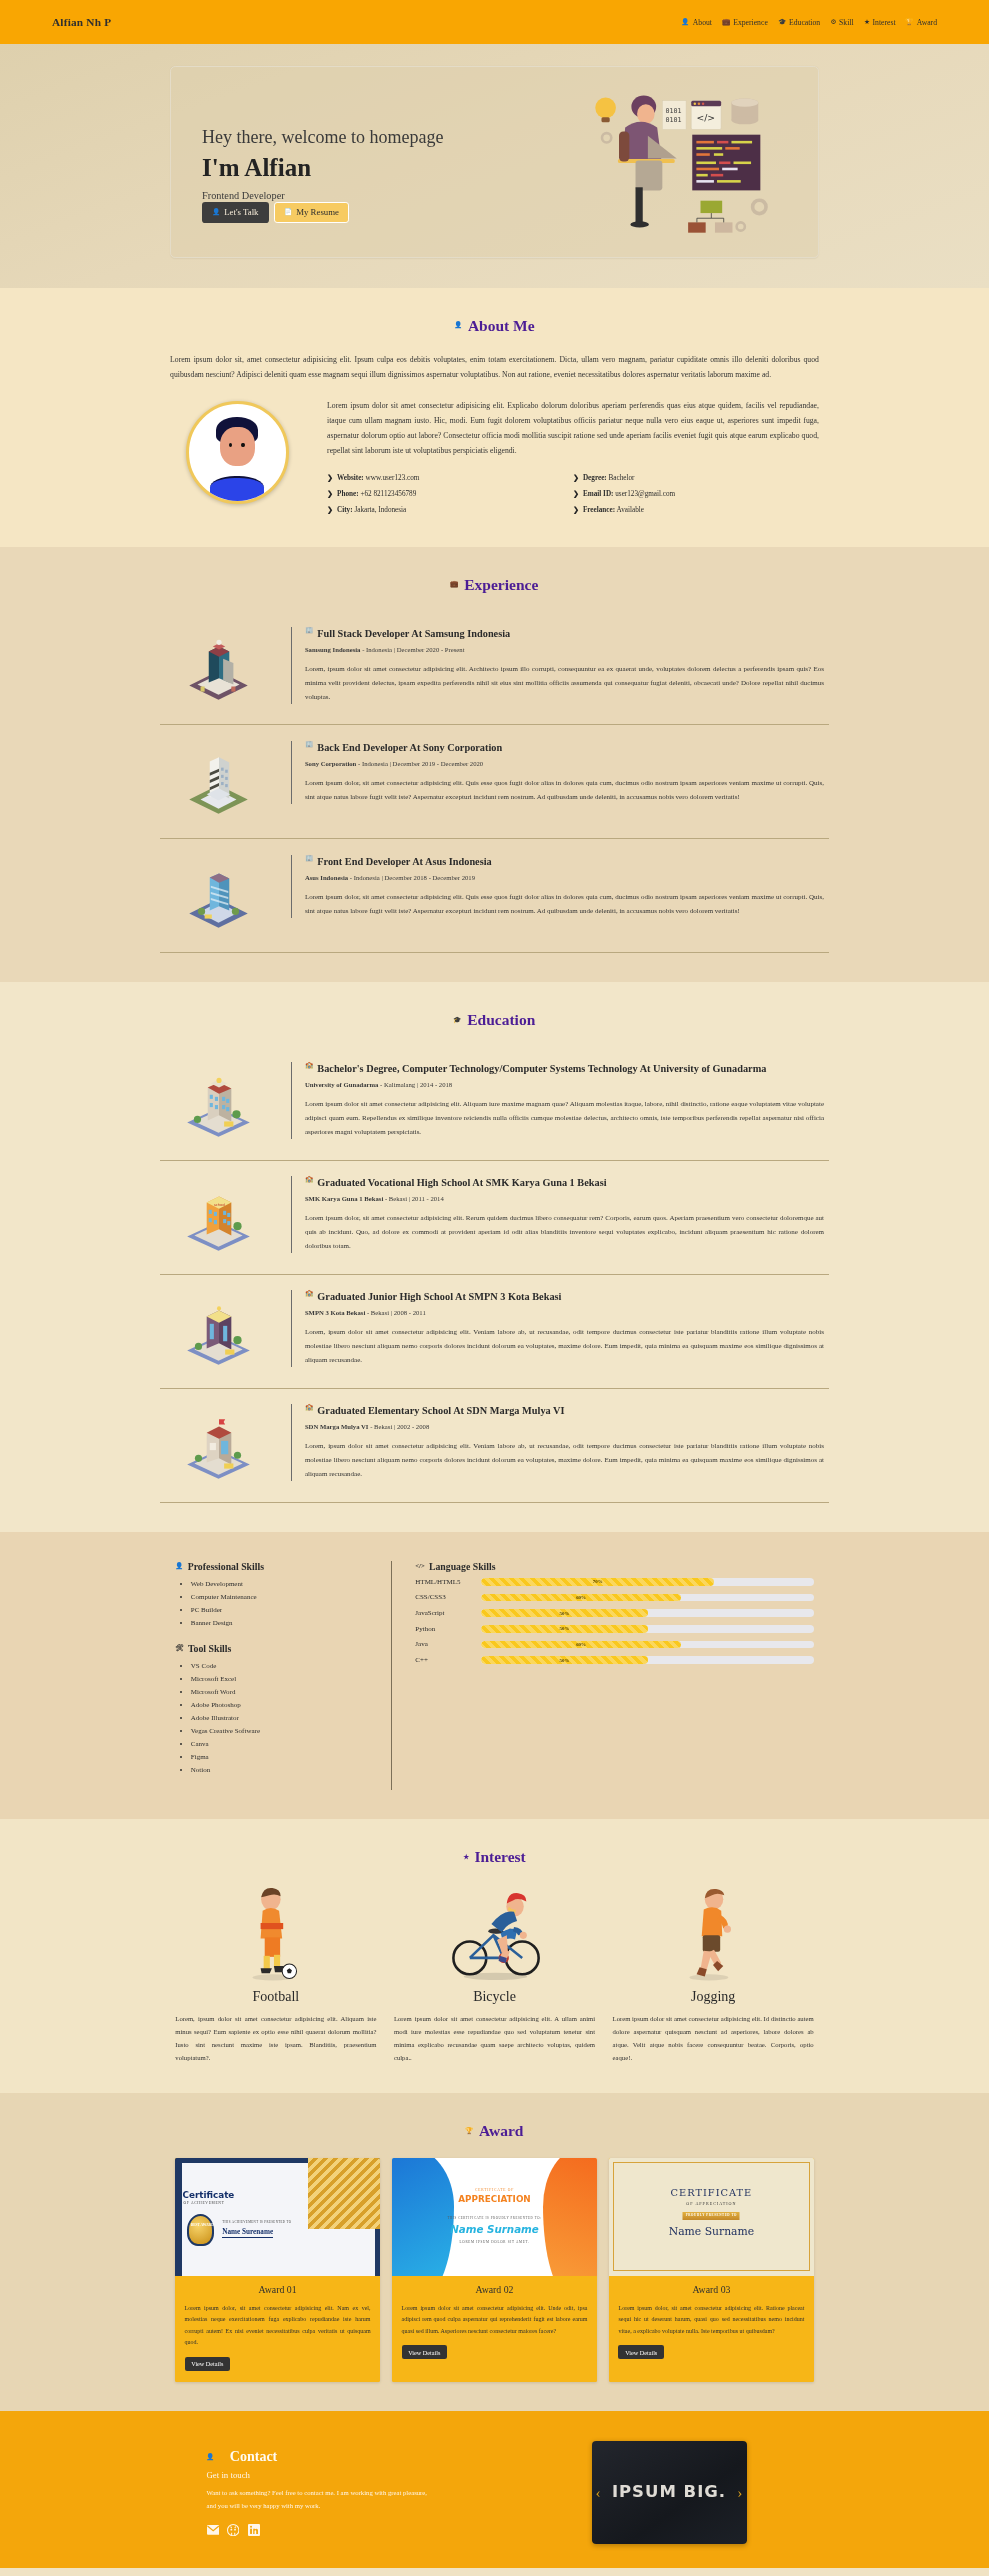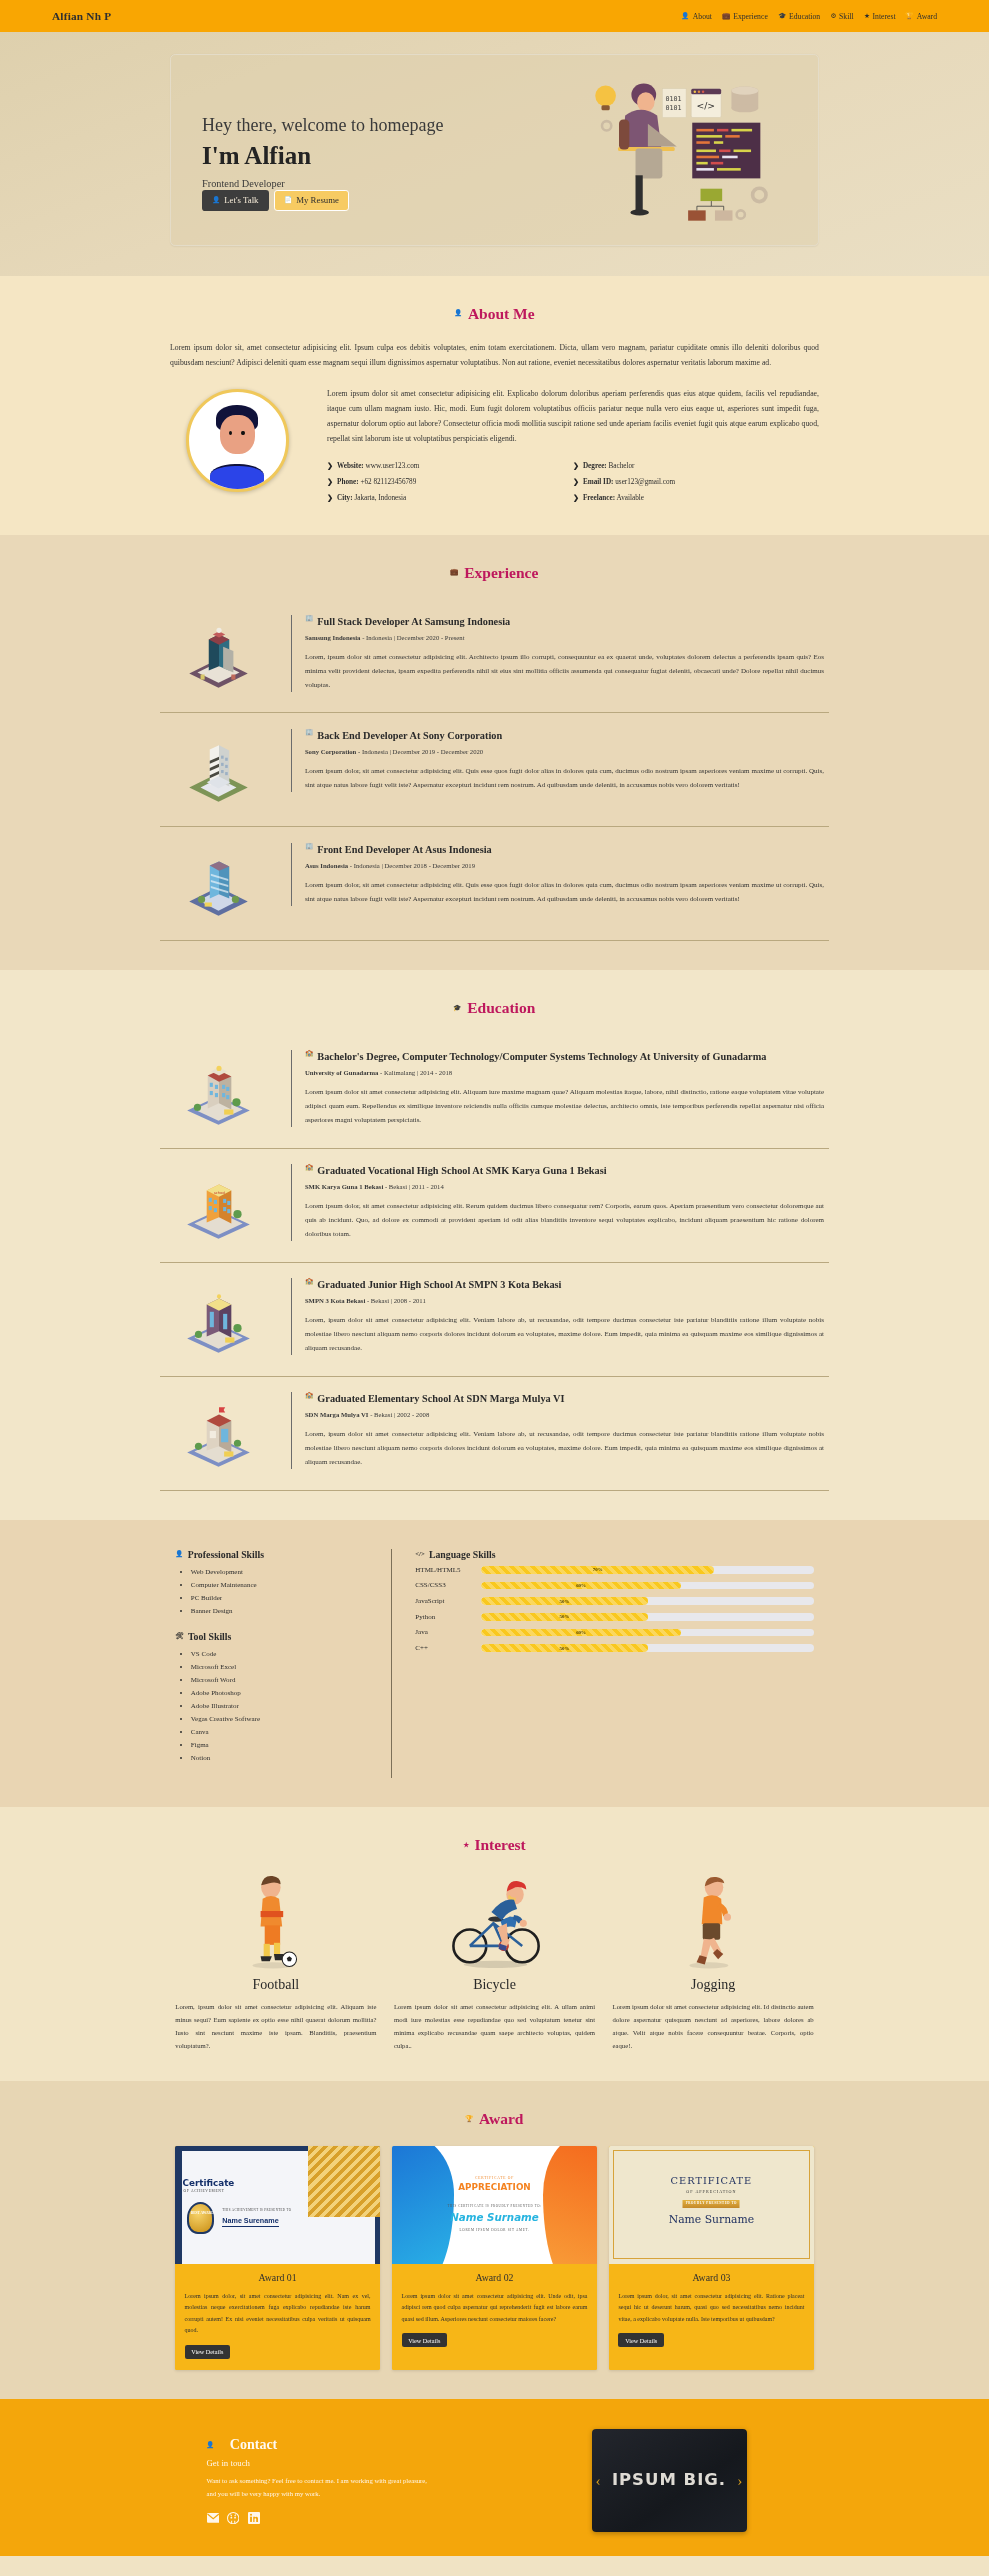--- a/index.html
+++ b/index.html
@@ -6,21 +6,21 @@
   body {
     width: 989px;
     font-family: "Liberation Serif", "DejaVu Serif", serif;
     background: #f0e3c4;
     color: #2b2b2b;
   }
   .wrap { width: 989px; margin: 0 auto; }
 
   
   .navbar {
-    height: 32px; background: #f9a602; display: flex;
+    height: 44px; background: #f9a602; display: flex;
     align-items: center; padding: 0 52px;
   }
   .brand { font-size: 11.3px; font-weight: bold; color: #2f2f2f; letter-spacing:0.2px; }
   .nav-links { margin-left: auto; display: flex; gap: 10.3px; align-items: center; }
   .nav-link {
     display: flex; align-items: center; gap: 2.6px;
     font-size: 7.7px; color: #2f2f2f; text-decoration: none; cursor: pointer;
   }
   .ic { display:inline-block; line-height:1; font-size: 6.7px; }
 
@@ -53,21 +53,21 @@
   .sec-about   { background: #f5e6c4; }
   .sec-exp     { background: #e9d8b8; }
   .sec-edu     { background: #f2e6c9; }
   .sec-skill   { background: #e9d5b3; }
   .sec-interest{ background: #f2e5c6; }
   .sec-award   { background: #e7d6b4; }
   .container { width: 690px; margin: 0 auto; padding: 0 10.3px; }
   .sec-title {
     text-align: center; font-size: 15.5px; font-weight: bold;
     margin-bottom: 17.5px; display: flex; align-items:center;
-    justify-content: center; gap: 5.2px; color: #be185d;
+    justify-content: center; gap: 5.2px; color: #4c1d95;
   }
   .para { font-size: 7.7px; line-height: 1.95; text-align: justify; color: #333; }
 
   
   .about-top { padding: 0 10.3px 15.5px; }
   .about-body { display: flex; gap: 23px; align-items: flex-start; padding: 0 10.3px; }
   .avatar-wrap { flex: 0 0 134px; display:flex; justify-content:center; padding-top: 3.1px; }
   .avatar {
     width: 103px; height: 103px; border-radius: 50%;
     background: #fff; border: 3.1px solid #f0c85a;
@@ -752,21 +752,21 @@
 
         <div class="award-card">
           <div class="cert cert1">
             <div class="inner"></div>
             <div class="gold"></div>
             <div class="cert-txt" style="top:32px;left:7.2px;right:auto;text-align:left;font-size:8.8px;font-weight:bold;color:#15306a;font-family:'DejaVu Sans',sans-serif;">Certificate</div>
             <div class="cert-txt" style="top:43px;left:8.2px;right:auto;text-align:left;font-size:3.6px;letter-spacing:0.7px;color:#3a3a3a;">OF ACHIEVEMENT</div>
             <div style="position:absolute;left:11.3px;top:56px;width:27px;height:32px;border-radius:50% 50% 40% 40%;background:radial-gradient(circle at 40% 35%,#f7d36a,#c98e14);border:2.1px solid #1f3864;"></div>
             <div class="cert-txt" style="top:65px;left:15.5px;right:auto;text-align:left;font-size:3.6px;font-weight:bold;color:#fff;">BEST AWARD</div>
             <div class="cert-txt" style="top:62px;left:47px;right:auto;text-align:left;font-size:3.1px;letter-spacing:0.4px;color:#444;">THIS ACHIEVEMENT IS PRESENTED TO</div>
-            <div class="cert-txt" style="top:70px;left:47px;right:auto;text-align:left;font-size:7.2px;font-weight:bold;color:#15306a;border-bottom:1px solid #15306a;display:inline-block;padding-bottom:1px;font-family:Liberation Sans, sans-serif;">Name Surename</div>
+            <div class="cert-txt" style="top:70px;left:47px;right:auto;text-align:left;font-size:7.2px;font-weight:bold;color:#15306a;border-bottom:1px solid #15306a;display:inline-block;padding-bottom:1px;font-family:Liberation Serif, serif;">Name Surename</div>
           </div>
           <div class="award-body">
             <div class="award-title">Award 01</div>
             <p class="award-desc">Lorem ipsum dolor, sit amet consectetur adipisicing elit. Nam ex vel, molestias neque exercitationem fuga explicabo repudiandae iste harum corrupti autem! Ex nisi eveniet necessitatibus culpa veritatis ut quisquam quod.</p>
             <span class="award-btn">View Details</span>
           </div>
         </div>
 
         <div class="award-card">
           <div class="cert cert2">

